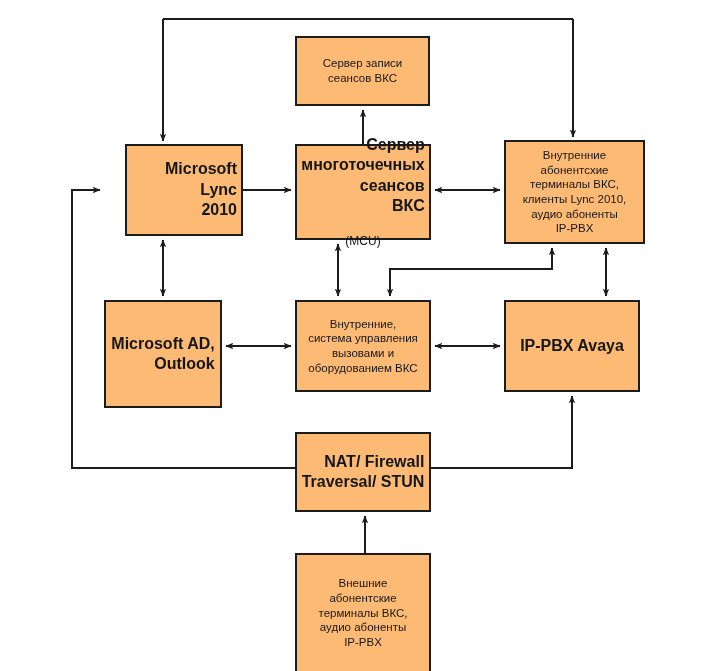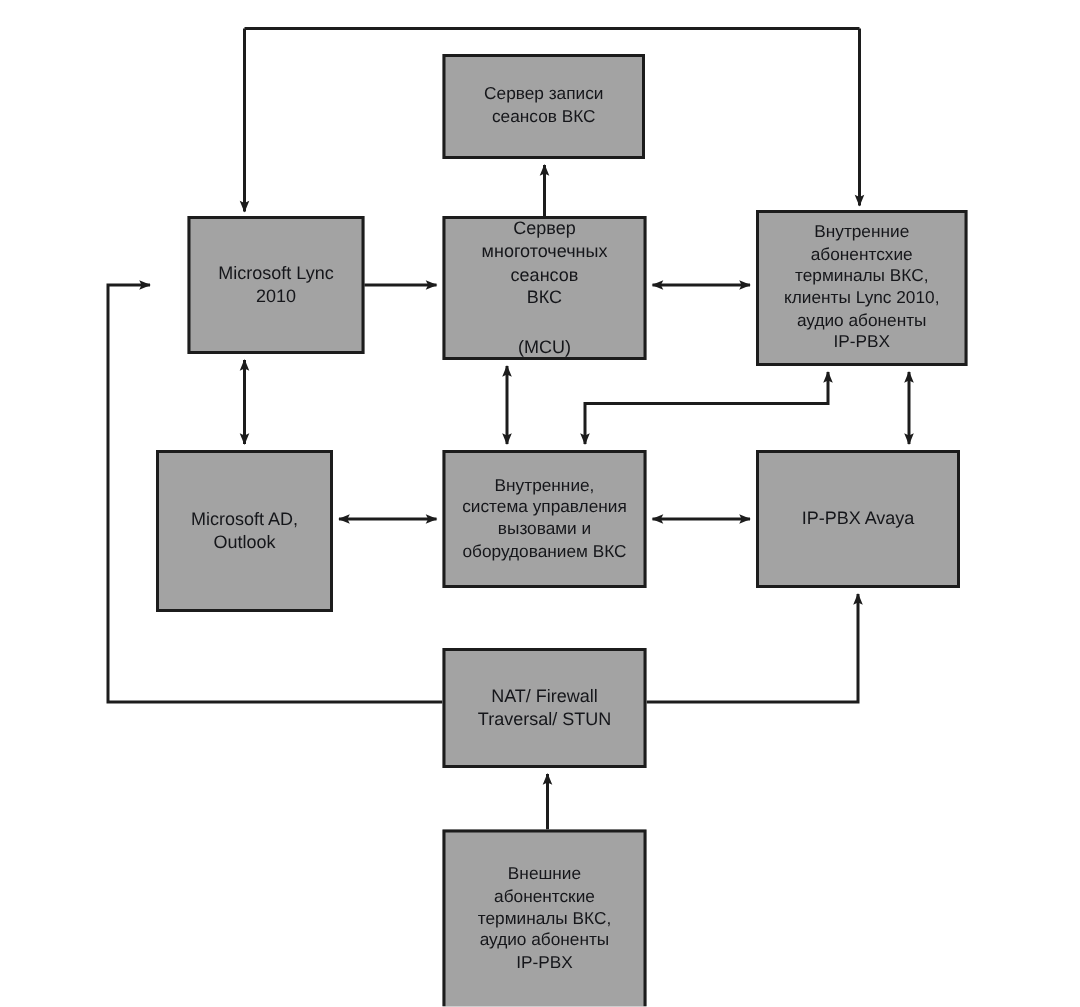--- a/index.html
+++ b/index.html
@@ -23,41 +23,42 @@
   svg.diagram-canvas {
     position: absolute;
     left: 0;
     top: 0;
     width: 720px;
     height: 671px;
   }
   .node-box {
     position: absolute;
     box-sizing: border-box;
-    background: #a3a3a3;
+    background: #fdba74;
     border: 2px solid #1c1c1c;
     display: flex;
     align-items: center;
     justify-content: center;
     text-align: center;
   }
   .node-label {
     display: block;
     color: #15161a;
     line-height: 1.28;
     white-space: pre-line;
     padding: 0 4px;
   }
   .lbl-regular {
     font-size: 11.5px;
     font-weight: 400;
   }
   .lbl-bold {
-    font-size: 12px;
-    font-weight: 400;
+    font-size: 16px;
+    font-weight: 700;
+    text-align: right;
   }
   .lbl-mcu {
     font-size: 12px;
     font-weight: 400;
     margin-top: 17px;
   }
   .node-stack {
     display: flex;
     flex-direction: column;
     align-items: center;

